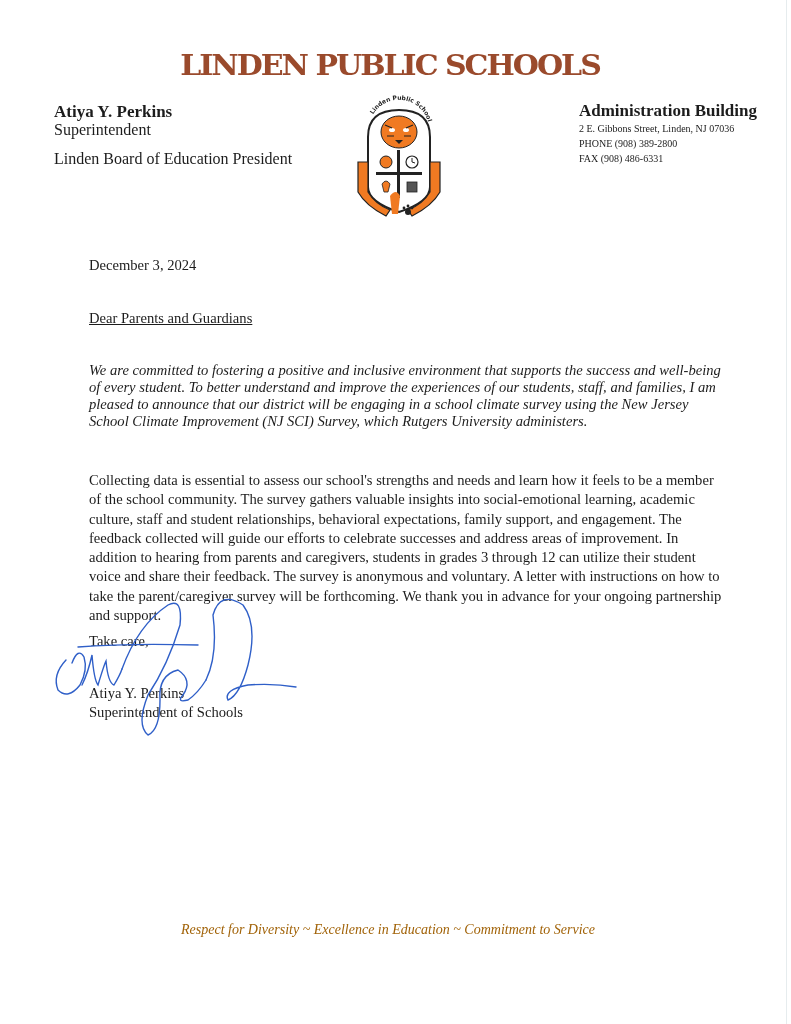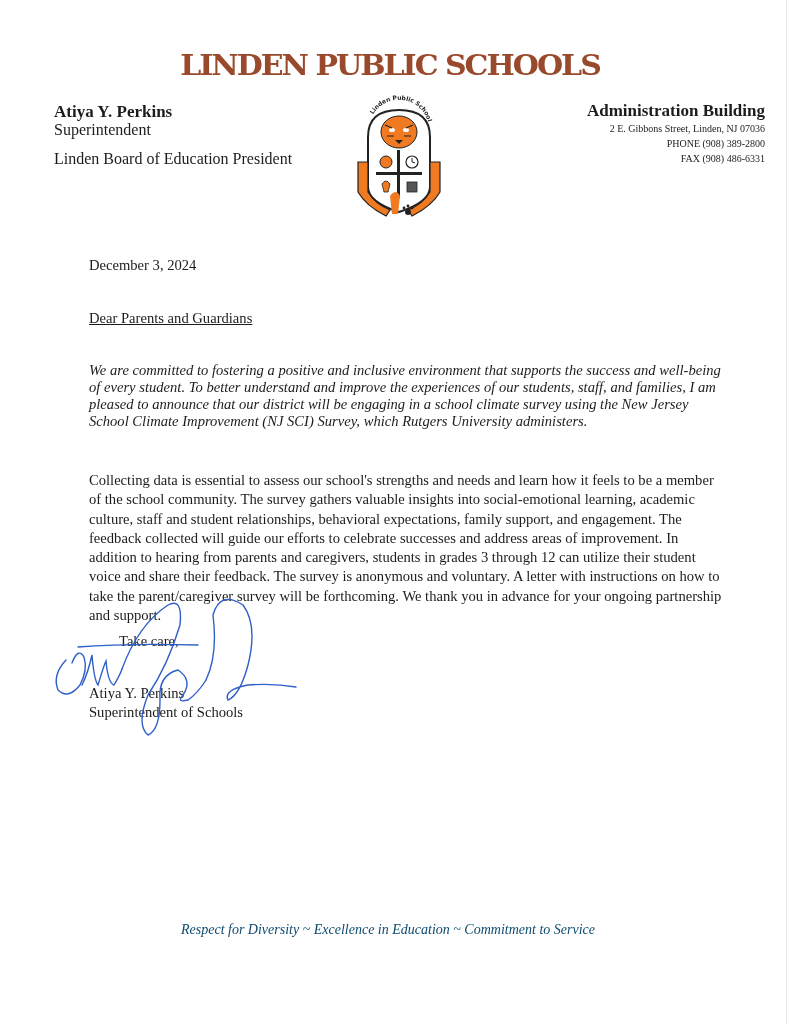--- a/index.html
+++ b/index.html
@@ -6,33 +6,33 @@
   body { width: 791px; height: 1024px; position: relative; overflow: hidden;
          font-family: "Liberation Serif", "DejaVu Serif", serif; color: #1c1c1c; }
   .right-edge { position: absolute; left: 786px; top: 0; width: 1px; height: 1024px; background: #e6ecee; }
   .masthead { position: absolute; left: 0; top: 48px; width: 780px; text-align: center;
               font-family: "DejaVu Serif", serif; font-weight: bold; font-size: 30px;
               letter-spacing: -2px; color: #9a4a2c; transform: scaleY(0.95); }
   .left-block { position: absolute; left: 54px; top: 102px; }
   .name-big { font-weight: bold; font-size: 17px; line-height: 20px; }
   .role-small { font-size: 16px; line-height: 16px; }
   .gap { height: 13px; }
-  .right-block { position: absolute; right: 26px; top: 101px; text-align: right; }
+  .right-block { position: absolute; right: 34px; top: 101px; text-align: left; }
   .right-block .title { font-weight: bold; font-size: 17px; line-height: 20px; }
   .right-block .line { font-size: 10px; line-height: 15px; }
   .crest { position: absolute; left: 340px; top: 92px; width: 118px; height: 128px; }
   .date { position: absolute; left: 89px; top: 257px; font-size: 14.6px; }
   .salutation { position: absolute; left: 89px; top: 310px; font-size: 14.6px; text-decoration: underline; }
   .para1 { position: absolute; left: 89px; top: 362px; width: 640px; font-size: 14.6px; line-height: 17px; font-style: italic; }
   .para2 { position: absolute; left: 89px; top: 471px; width: 640px; font-size: 14.6px; line-height: 19.3px; }
-  .closing { position: absolute; left: 89px; top: 632px; font-size: 14.6px; line-height: 19px; margin-left: 30px; }
+  .closing { position: absolute; left: 89px; top: 632px; font-size: 14.6px; line-height: 19px; }
   .sigblock { position: absolute; left: 89px; top: 684px; font-size: 14.6px; line-height: 19px; }
   .signature { position: absolute; left: 48px; top: 585px; width: 250px; height: 155px; }
   .footer { position: absolute; left: 0; top: 922px; width: 776px; text-align: center;
-            font-style: italic; font-size: 14px; color: #0c4a6e; }
+            font-style: italic; font-size: 14px; color: #a16207; }
 </style>
 </head>
 <body>
 
 <div class="right-edge"></div>
 
 <div class="masthead">LINDEN PUBLIC SCHOOLS</div>
 
 <div class="left-block">
   <div class="name-big">Atiya Y. Perkins</div>

